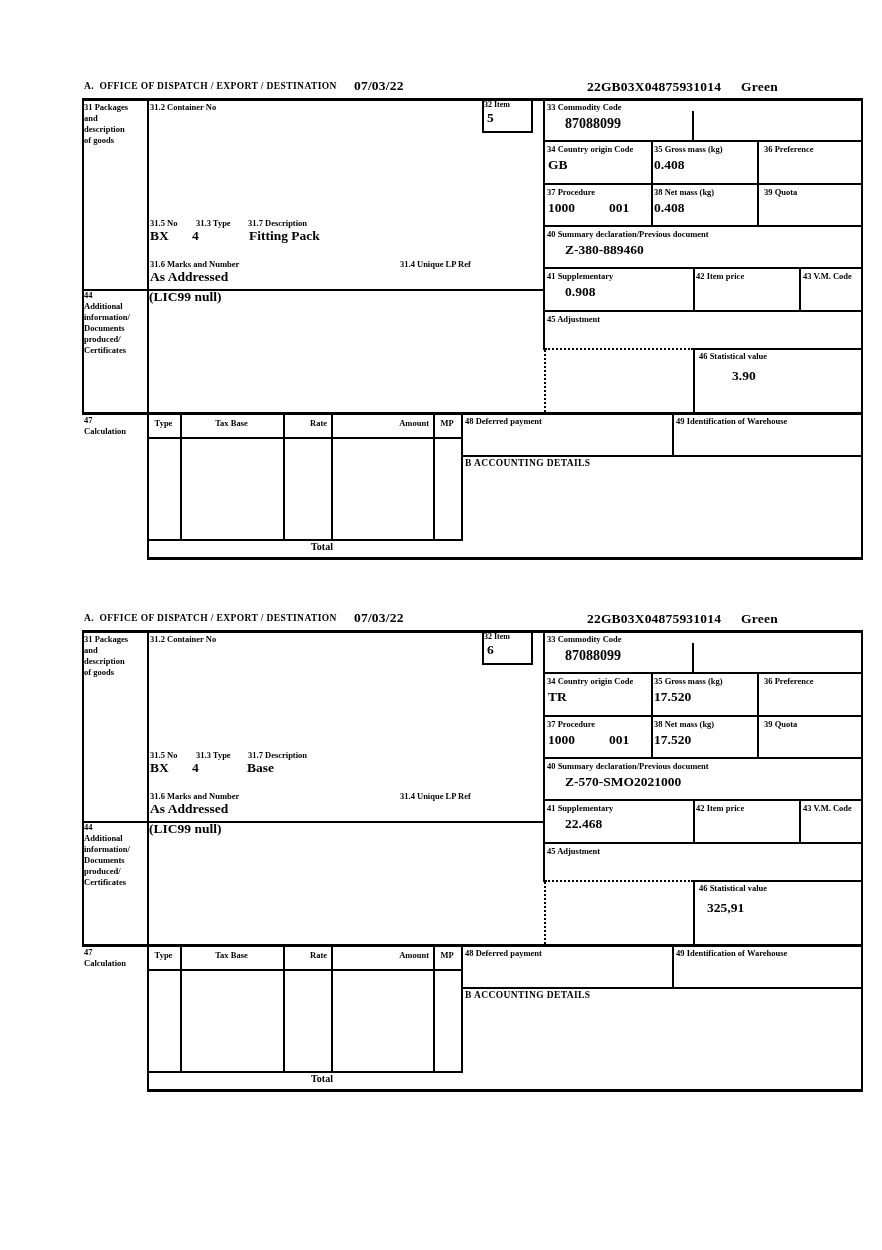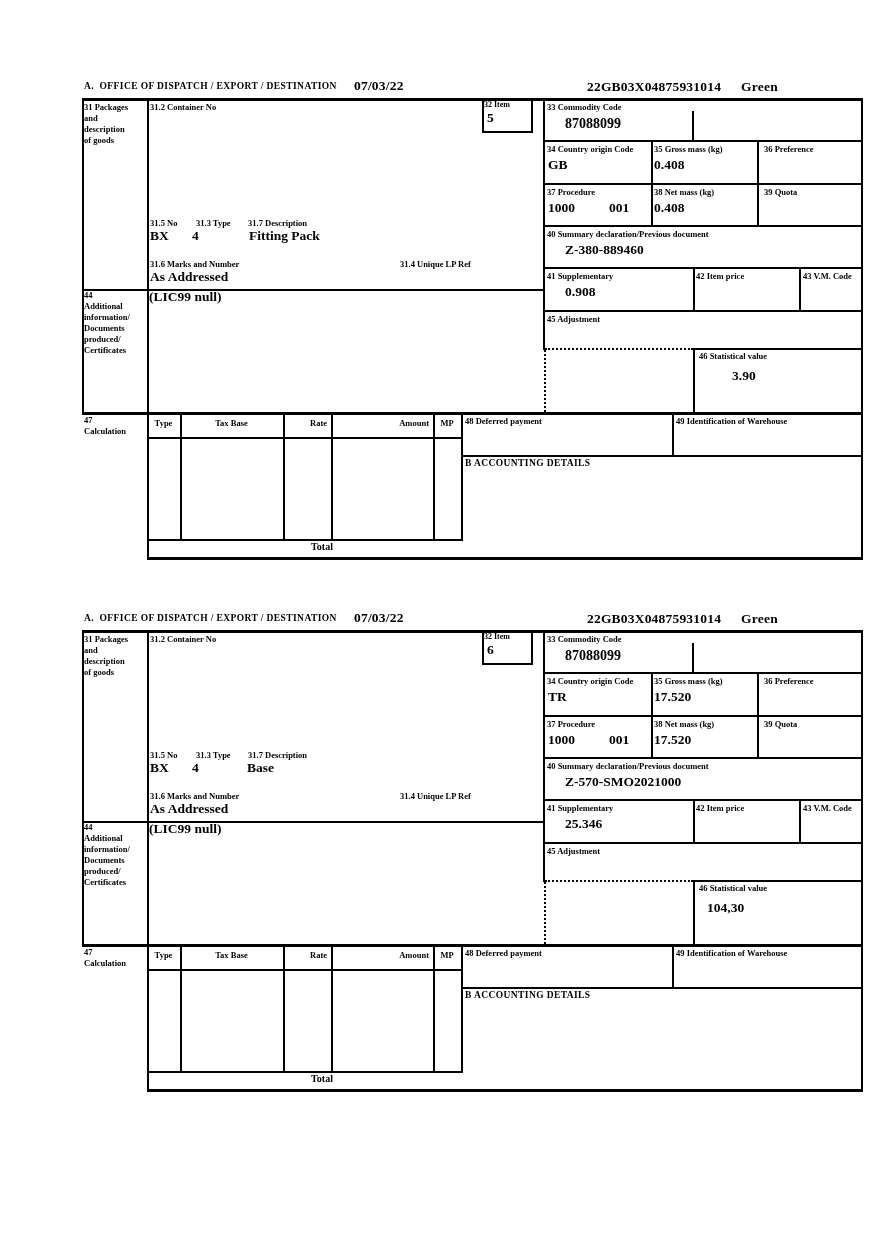--- a/index.html
+++ b/index.html
@@ -185,26 +185,26 @@
   <div class="t lbl" style="left:682px;top:66px">36 Preference</div>
   <div class="t lbl" style="left:465px;top:109px">37 Procedure</div>
   <div class="t val" style="left:466px;top:122px">1000</div>
   <div class="t val" style="left:527px;top:122px">001</div>
   <div class="t lbl" style="left:572px;top:109px">38 Net mass (kg)</div>
   <div class="t val" style="left:572px;top:122px">17.520</div>
   <div class="t lbl" style="left:682px;top:109px">39 Quota</div>
   <div class="t lbl" style="left:465px;top:151px">40 Summary declaration/Previous document</div>
   <div class="t val" style="left:483px;top:164px">Z-570-SMO2021000</div>
   <div class="t lbl" style="left:465px;top:193px">41 Supplementary</div>
-  <div class="t val" style="left:483px;top:206px">25.346</div>
+  <div class="t val" style="left:483px;top:206px">22.468</div>
   <div class="t lbl" style="left:614px;top:193px">42 Item price</div>
   <div class="t lbl" style="left:721px;top:193px">43 V.M. Code</div>
   <div class="t lbl" style="left:465px;top:236px">45 Adjustment</div>
   <div class="t lbl" style="left:617px;top:273px">46 Statistical value</div>
-  <div class="t val" style="left:625px;top:290px">104,30</div>
+  <div class="t val" style="left:625px;top:290px">325,91</div>
   <div class="t lbl" style="left:68px;top:140px">31.5 No</div>
   <div class="t lbl" style="left:114px;top:140px">31.3 Type</div>
   <div class="t lbl" style="left:166px;top:140px">31.7 Description</div>
   <div class="t val" style="left:68px;top:150px">BX</div>
   <div class="t val" style="left:110px;top:150px">4</div>
   <div class="t val" style="left:165px;top:150px">Base</div>
   <div class="t lbl" style="left:68px;top:181px">31.6 Marks and Number</div>
   <div class="t lbl" style="left:318px;top:181px">31.4 Unique LP Ref</div>
   <div class="t val" style="left:68px;top:191px">As Addressed</div>
   <div class="t lbl" style="left:2px;top:212px">44

